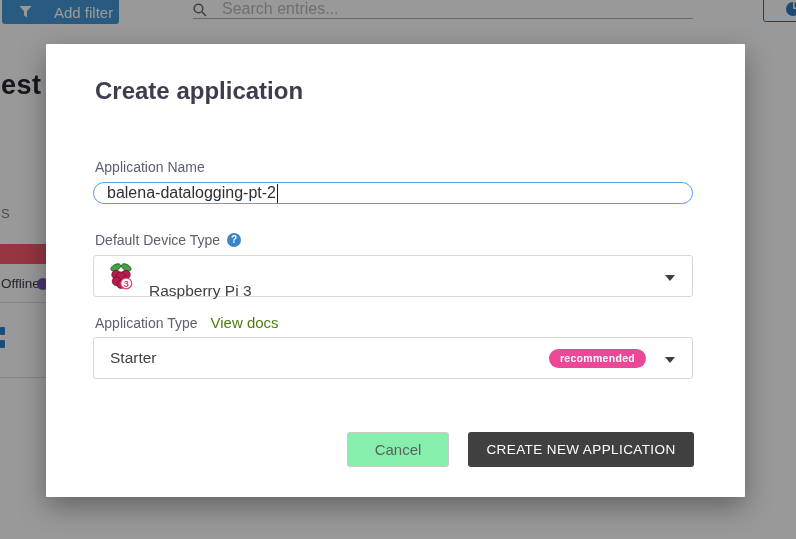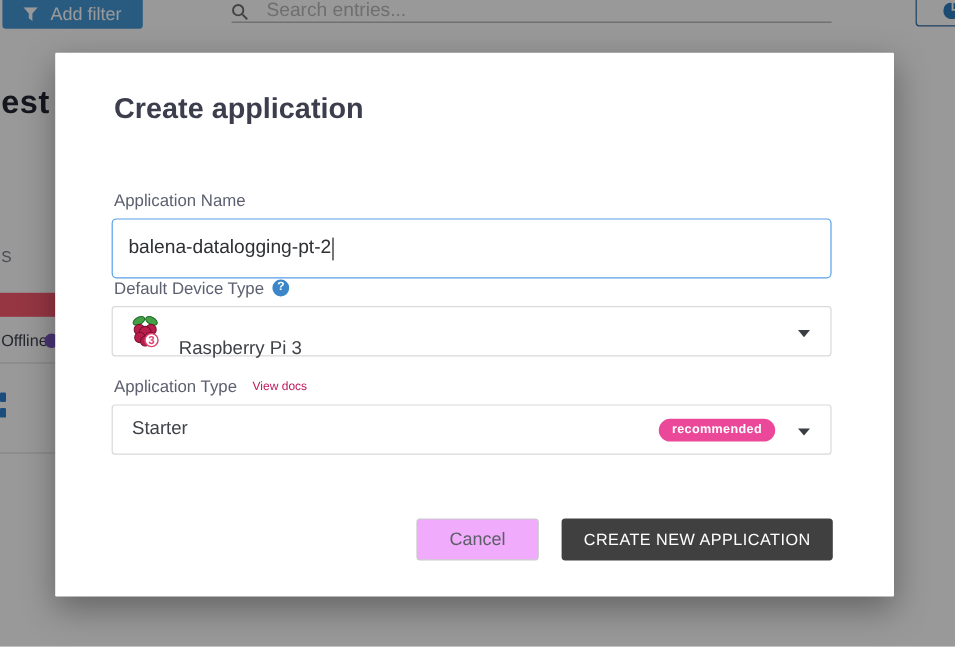--- a/index.html
+++ b/index.html
@@ -9,21 +9,21 @@
     background: #ffffff;
     position: relative;
   }
 
   
   .page { position: absolute; inset: 0; background: #fff; }
 
   .add-filter-btn {
     position: absolute; left: 2px; top: 0; width: 117px; height: 24px;
     background: #4598d6; color: #fff; border: none; border-radius: 0 0 3px 3px;
-    display: flex; align-items: center; gap: 10px; padding-left: 17px;
+    display: flex; align-items: center; gap: 22px; padding-left: 17px;
     font-size: 15px; font-family: "Liberation Sans", sans-serif; cursor: pointer;
   }
   .funnel-icon { width: 13px; height: 12px; display: inline-block; }
 
   .search-wrap {
     position: absolute; left: 193px; top: 0; width: 500px; height: 19px;
     border-bottom: 1px solid #adadad; display: flex; align-items: center; gap: 15px;
   }
   .search-glyph { width: 14px; height: 14px; margin-top: 2px; }
   .search-text { color: #b9b9b9; font-size: 16px; white-space: nowrap; }
@@ -76,25 +76,25 @@
   .field-label { font-size: 14px; color: #5d6070; }
   .label-1 { position: absolute; left: 49px; top: 115px; }
   .label-2 { position: absolute; left: 49px; top: 188px; display: flex; align-items: center; gap: 7px; }
   .label-3 { position: absolute; left: 49px; top: 270px; display: flex; align-items: center; gap: 13px; }
 
   .help-icon {
     width: 14px; height: 14px; border-radius: 50%; background: #3a86c8;
     color: #fff; font-size: 10px; font-weight: bold; text-align: center;
     line-height: 14px; display: inline-block; cursor: pointer;
   }
-  .docs-link { font-size: 10px; color: #be185d; text-decoration: none; cursor: pointer; }
+  .docs-link { font-size: 15px; color: #4d7c0f; text-decoration: none; cursor: pointer; }
 
   .text-input {
-    position: absolute; left: 47px; top: 138px; width: 600px; height: 50px;
-    border: 1px solid #57a0e8; border-radius: 4px; background: #fff;
+    position: absolute; left: 47px; top: 138px; width: 600px; height: 22px;
+    border: 1px solid #57a0e8; border-radius: 14px; background: #fff;
     display: flex; align-items: center; padding-left: 13px; cursor: text;
   }
   .text-input .value { font-size: 16px; color: #2e3034; }
   .caret {
     display: inline-block; width: 1px; height: 19px; background: #1b1b1b; margin-left: 1px;
   }
 
   .select-box {
     position: absolute; left: 47px; width: 600px; height: 42px;
     border: 1px solid #d9d9d9; border-radius: 3px; background: #fff;
@@ -114,21 +114,21 @@
     position: absolute; right: 46px; top: 11px;
     background: #ec4899; color: #fff; font-size: 10.5px; font-weight: bold;
     padding: 3px 11px 4px; border-radius: 10px; letter-spacing: 0.3px;
   }
 
   .btn {
     position: absolute; top: 388px; height: 35px; border-radius: 3px;
     font-family: "Liberation Sans", sans-serif; cursor: pointer;
   }
   .btn-cancel {
-    left: 301px; width: 102px; background: #f0abfc; border: 1px solid #c9c9c9;
+    left: 301px; width: 102px; background: #86efac; border: 1px solid #c9c9c9;
     color: #5c5f66; font-size: 15px;
   }
   .btn-submit {
     left: 422px; width: 226px; background: #404040; border: none;
     color: #fff; font-size: 13.5px; font-weight: 500; letter-spacing: 0.4px;
   }
 </style>
 </head>
 <body>
 

